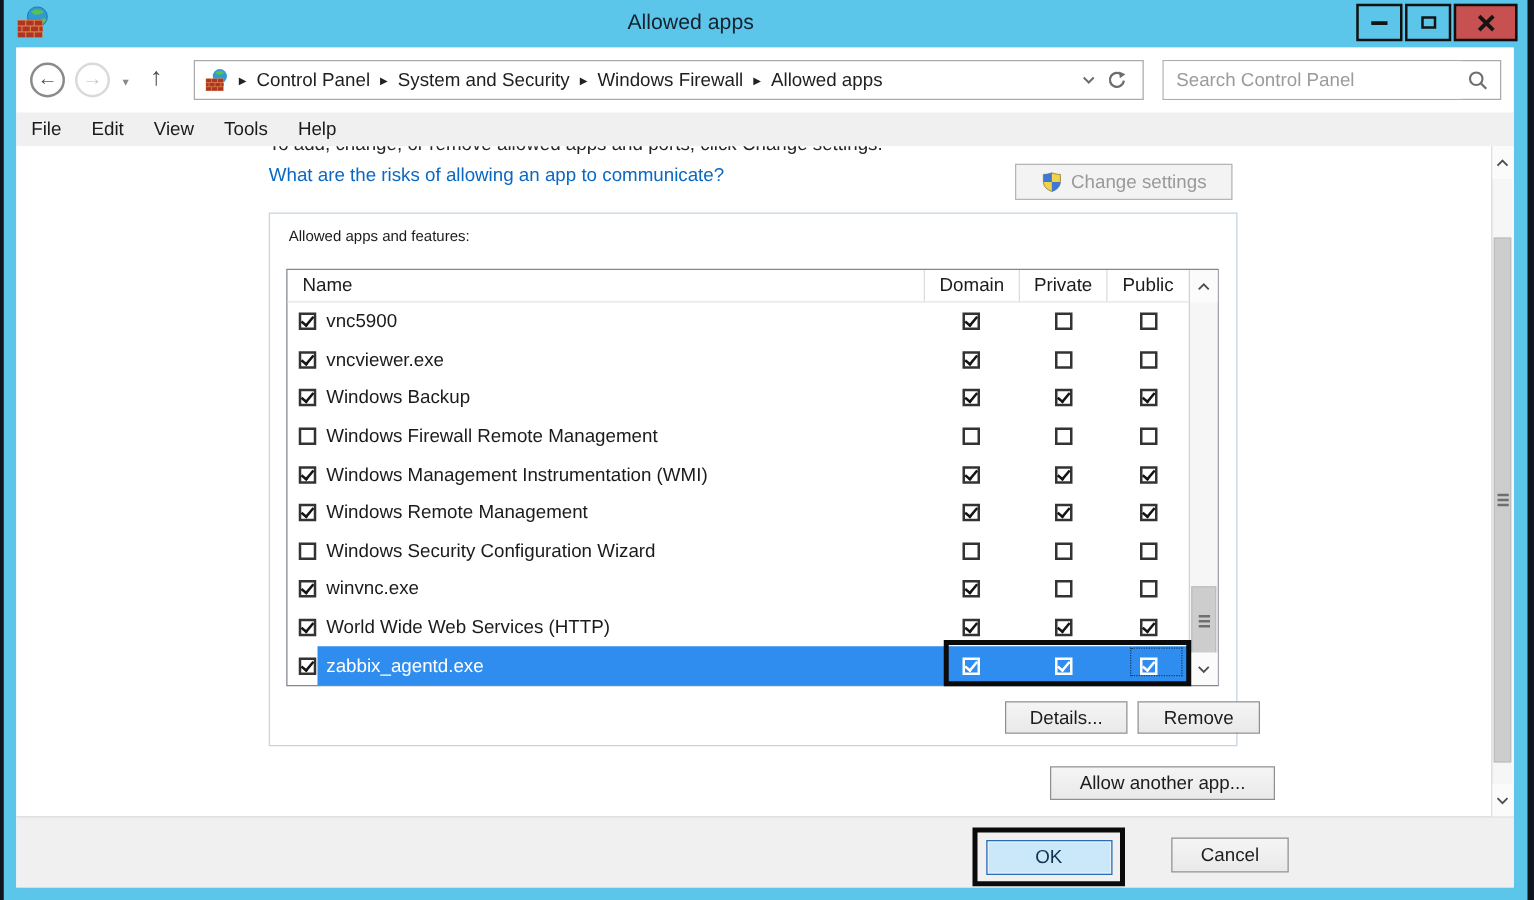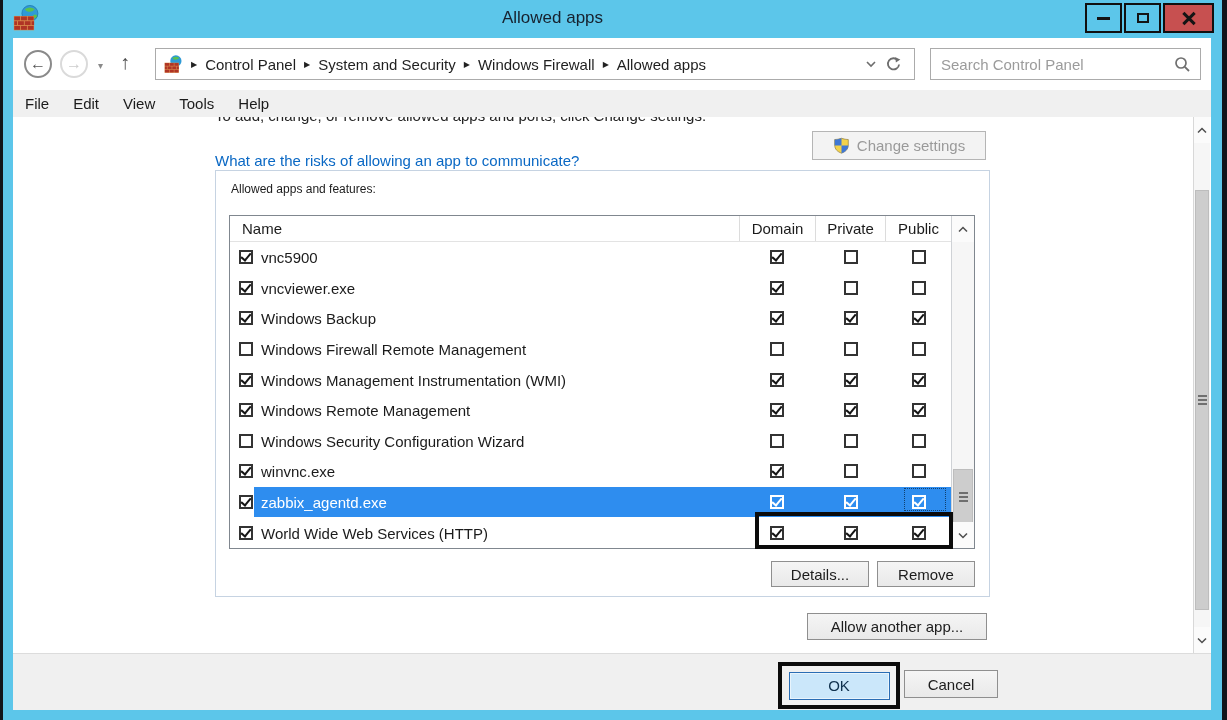--- a/index.html
+++ b/index.html
@@ -58,21 +58,21 @@
   
   .menubar { position:absolute; left:0; top:52px; right:0; height:27px; background:#f0f0f0;
              display:flex; align-items:center; }
   .mi { font-size:15px; color:#1b1b1b; padding:0 12px; }
 
   
   .main { position:absolute; left:0; top:79px; right:0; bottom:57px; background:#fff;
           overflow:hidden; }
   .cliptext { position:absolute; left:202px; top:-10px; font-size:15px; color:#242424;
               white-space:nowrap; }
-  .risklink { position:absolute; left:202px; top:35px; font-size:15px;
+  .risklink { position:absolute; left:202px; top:15px; font-size:15px;
               color:var(--link,#0a68c4); }
   .chgset { position:absolute; left:799px; top:14px; width:174px; height:29px;
             background:#f3f3f3; border:1px solid #b5b5b5; color:#9a9a9a; font-size:15px;
             display:flex; align-items:center; justify-content:center; gap:7px; }
   .panel { position:absolute; left:202px; top:53px; width:775px; height:427px;
            border:1px solid #c6d3e2; background:#fff; }
   .panel-label { position:absolute; left:218px; top:65px; font-size:12px; color:#1b1b1b; }
 
   
   .listview { position:absolute; left:216px; top:98px; width:746px; height:334px;
@@ -118,21 +118,21 @@
   .sb-thumb { position:absolute; left:1px; right:1px; background:#cdcdcd;
               border:1px solid #bdbdbd; display:flex; align-items:center; justify-content:center; }
   .sb-inner .sb-thumb { top:253px; height:55px; }
   .sb-outer .sb-thumb { top:73px; height:420px; }
   .grip { width:9px; height:2px; background:#6f6f6f;
           box-shadow:0 -4px 0 #6f6f6f, 0 4px 0 #6f6f6f; }
 
   
   .btn { position:absolute; background:linear-gradient(#f5f5f5,#e9e9e9);
          border:1px solid #8f8f8f; font-size:15px; color:#1c1c1c; display:flex;
-         align-items:center; justify-content:center; font-family:"Liberation Sans",sans-serif; }
+         align-items:center; justify-content:center; font-family:"Liberation Sans",sans-serif;margin-left:33px; }
   .btn-details { left:758px; top:444px; width:98px; height:26px; }
   .btn-remove { left:864px; top:444px; width:98px; height:26px; }
   .btn-allow { left:794px; top:496px; width:180px; height:27px; }
 
   .anno { position:absolute; border:4px solid var(--anno,#0b0b0b); z-index:6; pointer-events:none; }
   .anno-checks { left:742px; top:395px; width:198px; height:37px; }
 
   
   .footer { position:absolute; left:0; right:0; bottom:0; height:57px; background:#f0f0f0;
             border-top:1px solid #dcdcdc; }
@@ -325,32 +325,32 @@
                 <span class="cb cb-private"></span>
                 <span class="cb cb-public"></span>
               </div>
               <div class="lrow">
                 <span class="cb name-cb on"></span>
                 <span class="rowlabel">winvnc.exe</span>
                 <span class="cb cb-domain on"></span>
                 <span class="cb cb-private"></span>
                 <span class="cb cb-public"></span>
               </div>
+              <div class="lrow">
+                <span class="cb name-cb on"></span>
+                <span class="rowlabel">World Wide Web Services (HTTP)</span>
+                <span class="cb cb-domain on"></span>
+                <span class="cb cb-private on"></span>
+                <span class="cb cb-public on"></span>
+              </div>
               <div class="lrow sel">
                 <span class="selbg"></span>
                 <span class="focusbox"></span>
                 <span class="cb name-cb on"></span>
                 <span class="rowlabel">zabbix_agentd.exe</span>
-                <span class="cb cb-domain on"></span>
-                <span class="cb cb-private on"></span>
-                <span class="cb cb-public on"></span>
-              </div>
-              <div class="lrow">
-                <span class="cb name-cb on"></span>
-                <span class="rowlabel">World Wide Web Services (HTTP)</span>
                 <span class="cb cb-domain on"></span>
                 <span class="cb cb-private on"></span>
                 <span class="cb cb-public on"></span>
               </div>
             </div>
           <div class="sb sb-inner">
             <div class="sb-btn up">
               <svg width="10" height="7">
                 <polyline points="1,5.5 5,1.5 9,5.5" fill="none" stroke="#4e4e4e" stroke-width="1.5"></polyline>
               </svg>

